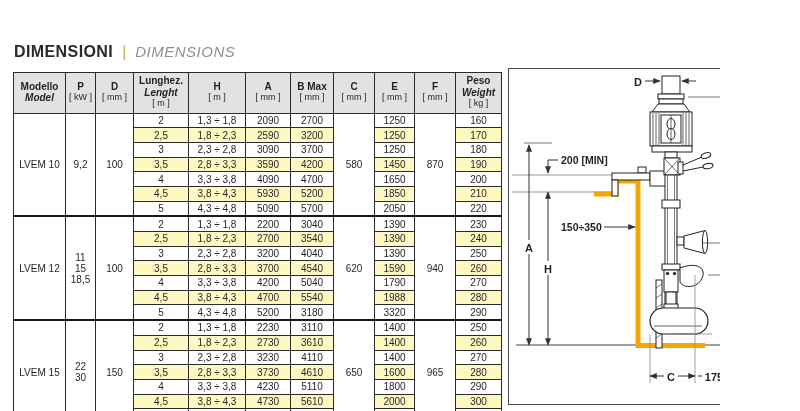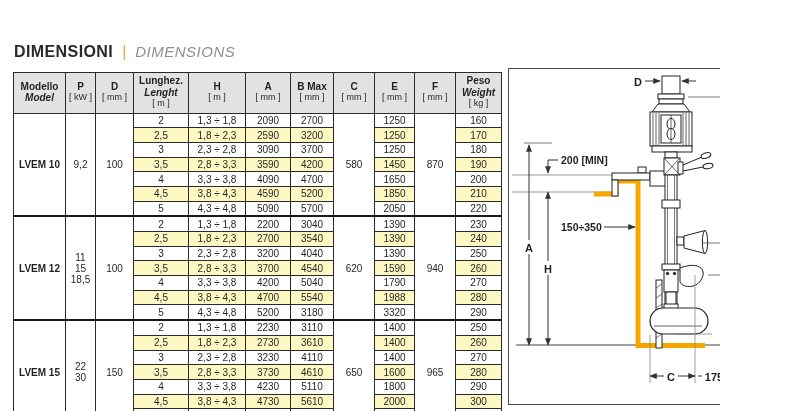--- a/index.html
+++ b/index.html
@@ -13,21 +13,21 @@
   
   table.dim{position:absolute;left:13px;top:72px;border-collapse:collapse;table-layout:fixed;
             width:488px;border:1.5px solid #1a1a1a;}
   table.dim th{background:#e2e2e2;border:1px solid #2a2a2a;padding:2px 0 3px 0;
                font-size:10px;line-height:11.5px;vertical-align:middle;}
   table.dim th .h1{display:block;font-weight:bold;}
   table.dim th .h2{display:block;font-weight:bold;font-style:italic;}
   table.dim th .hu{display:block;font-weight:normal;font-size:9px;}
   table.dim td{border:1px solid #2a2a2a;height:13.7px;padding:0;text-align:center;
                font-size:10px;line-height:11px;background:#fff;vertical-align:middle;}
-  table.dim td.model{font-weight:bold;}
+  table.dim td.model{font-weight:normal;}
   table.dim td.pcell{white-space:pre-line;}
   table.dim tr.alt td.band{background:#fef9c3;}
   table.dim tr.gstart td{border-top:2px solid #1a1a1a;}
   
   .panel{position:absolute;left:508px;top:68px;width:287px;height:337px;}
   svg text{font-family:"Liberation Sans",sans-serif;font-weight:bold;fill:#231f20;}
 </style>
 </head>
 <body>
 
@@ -144,21 +144,21 @@
           <td class="band">4</td>
           <td class="band">3,3 ÷ 3,8</td>
           <td class="band">4090</td>
           <td class="band">4700</td>
           <td class="band">1650</td>
           <td class="band">200</td>
         </tr>
         <tr class="alt">
           <td class="band">4,5</td>
           <td class="band">3,8 ÷ 4,3</td>
-          <td class="band">4590</td>
+          <td class="band">5930</td>
           <td class="band">5200</td>
           <td class="band">1850</td>
           <td class="band">210</td>
         </tr>
         <tr>
           <td class="band">5</td>
           <td class="band">4,3 ÷ 4,8</td>
           <td class="band">5090</td>
           <td class="band">5700</td>
           <td class="band">2050</td>

